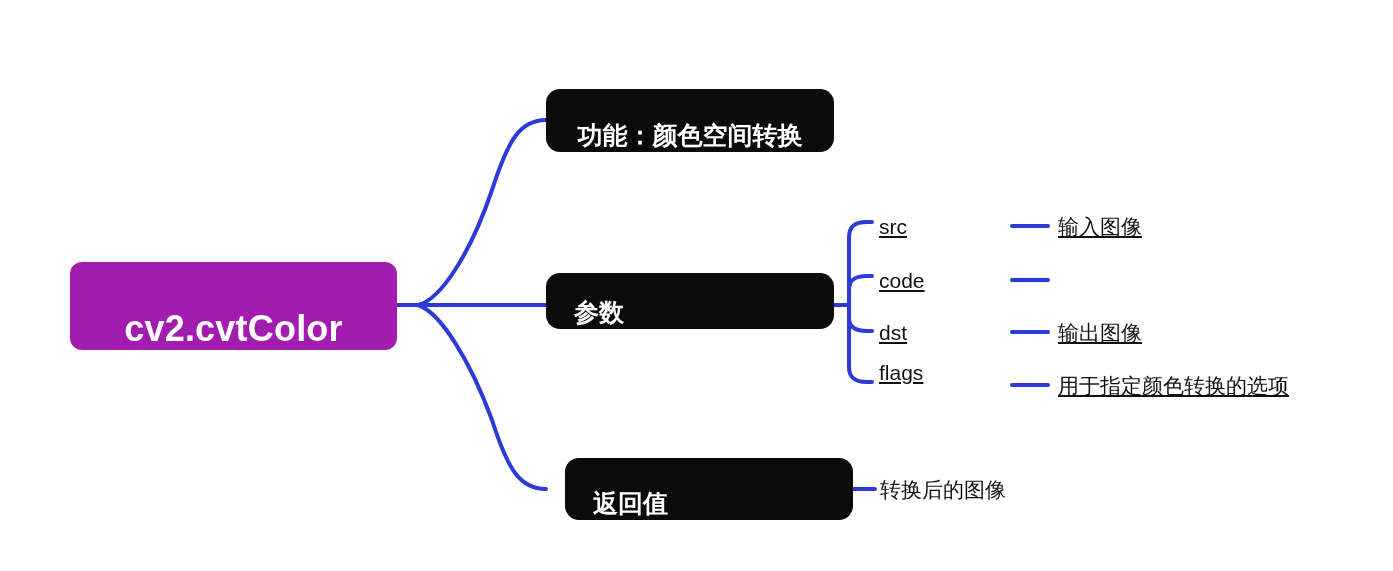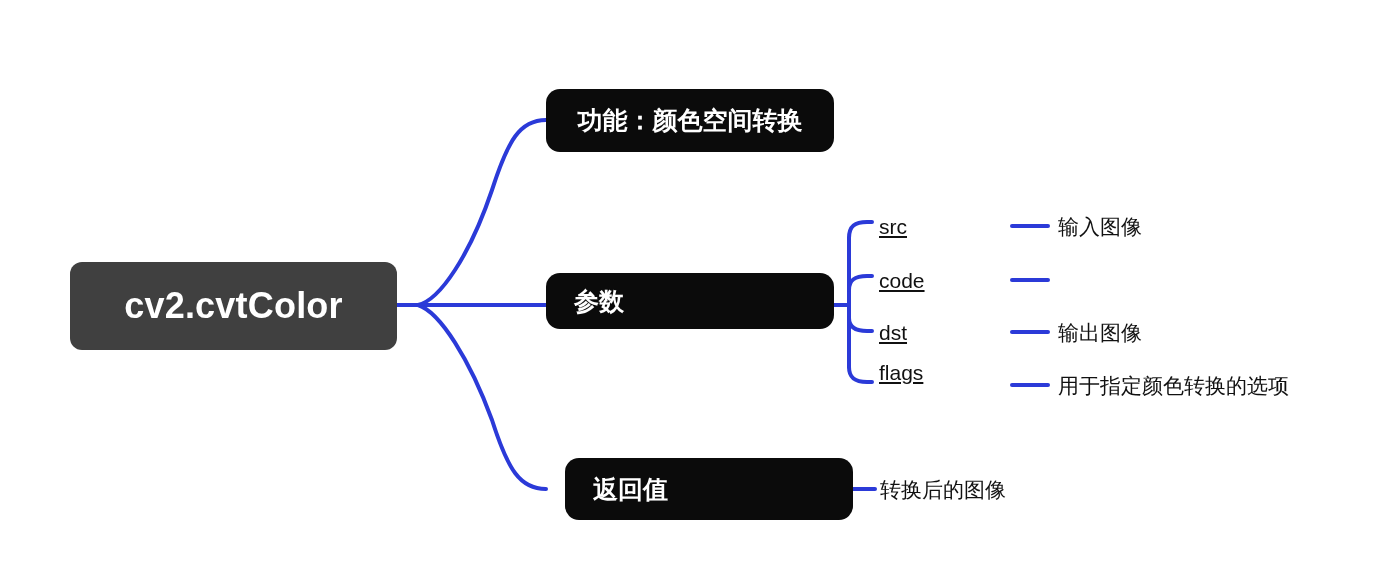--- a/index.html
+++ b/index.html
@@ -26,28 +26,28 @@
     left: 0;
     top: 0;
     width: 1393px;
     height: 571px;
     pointer-events: none;
   }
   .node {
     position: absolute;
     box-sizing: border-box;
     display: flex;
-    align-items: center;
+    align-items: flex-end;
   }
   .node-root {
     left: 70px;
     top: 262px;
     width: 327px;
     height: 88px;
-    background: #404040;
+    background: #a21caf;
     border-radius: 12px;
     justify-content: center;
   }
   .node-root .node-text {
     color: #ffffff;
     font-size: 36px;
     font-weight: bold;
     letter-spacing: 0.2px;
   }
   .node-branch {
@@ -88,21 +88,21 @@
     text-decoration: underline;
   }
   .leaf-desc {
     position: absolute;
     font-size: 21px;
     color: #111111;
     white-space: nowrap;
     line-height: 1;
   }
   .param-name { left: 879px; }
-  .param-desc { left: 1058px; }
+  .param-desc { left: 1058px; text-decoration: underline; }
   .ret-desc { left: 880px; top: 479px; }
 </style>
 </head>
 <body>
 
 <div id="canvas">
 
   <svg class="edges" viewBox="0 0 1393 571" width="1393" height="571" xmlns="http://www.w3.org/2000/svg">
     <g fill="none" stroke="#2b3ad8" stroke-width="4" stroke-linecap="round">
 

